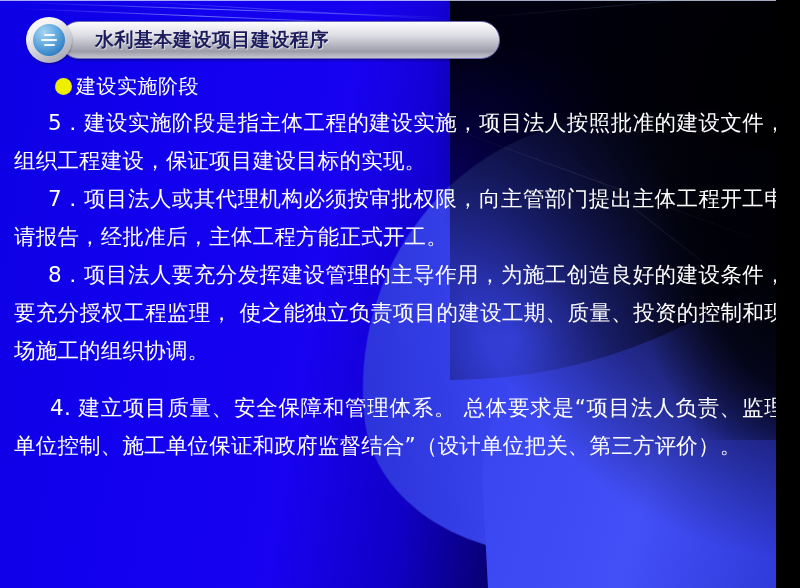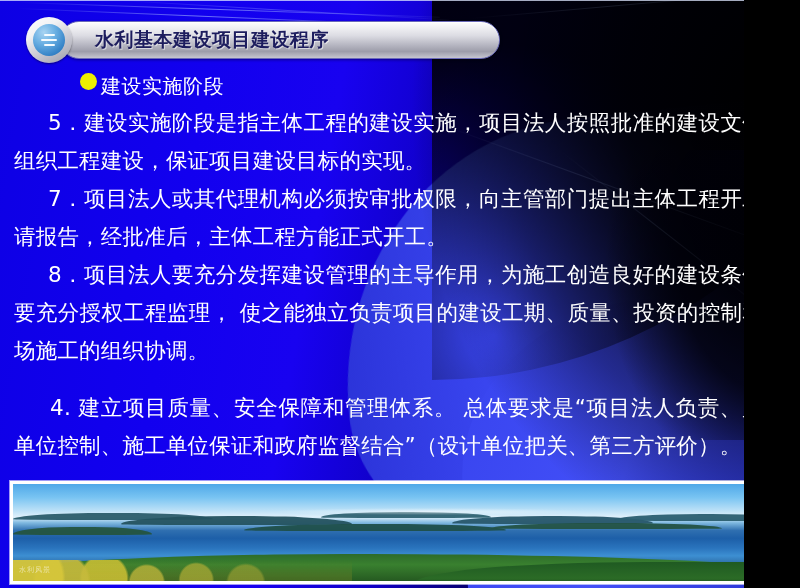--- a/index.html
+++ b/index.html
@@ -7,20 +7,21 @@
     padding: 0;
     background: #000;
   }
   #slide {
     position: relative;
     width: 744px;
     height: 588px;
     overflow: hidden;
     font-family: "DejaVu Sans", "Liberation Sans", sans-serif;
     background: #6d28d9;
+    padding-left: 32px;
   }
 
   
   .bg-base {
     position: absolute;
     inset: 0;
     background: linear-gradient(100deg,
       #0d00e4 0%,
       #1200ef 26%,
       #1802f0 42%,
@@ -176,23 +177,24 @@
     font-weight: bold;
     letter-spacing: 0.5px;
     color: #1d1d5e;
     text-shadow: 1px 1px 0 rgba(255,255,255,0.55);
     white-space: nowrap;
   }
 
   
   .subtitle-row {
     position: absolute;
-    left: 80px;
+    left: 55px;
     top: 73px;
     display: flex;
+    align-items: center;
     gap: 4px;
   }
   .bullet-dot {
     width: 17px;
     height: 17px;
     border-radius: 50%;
     background: #eeee00;
     flex: none;
   }
   .subtitle-text {
@@ -356,31 +358,14 @@
     <span class="subtitle-text">建设实施阶段</span>
   </div>
 
   <div class="body-block">
     <p class="para p1">5．建设实施阶段是指主体工程的建设实施，项目法人按照批准的建设文件，组织工程建设，保证项目建设目标的实现。</p>
     <p class="para p2">7．项目法人或其代理机构必须按审批权限，向主管部门提出主体工程开工申请报告，经批准后，主体工程方能正式开工。</p>
     <p class="para p3">8．项目法人要充分发挥建设管理的主导作用，为施工创造良好的建设条件，要充分授权工程监理， 使之能独立负责项目的建设工期、质量、投资的控制和现场施工的组织协调。</p>
     <p class="para p4">4. 建立项目质量、安全保障和管理体系。 总体要求是“项目法人负责、监理单位控制、施工单位保证和政府监督结合”（设计单位把关、第三方评价）。</p>
   </div>
 
-  <div class="photo-frame">
-    <div class="photo">
-      <div class="isl i1"></div>
-      <div class="isl i2"></div>
-      <div class="isl i3"></div>
-      <div class="isl i4"></div>
-      <div class="isl i5"></div>
-      <div class="isl i6"></div>
-      <div class="isl i7"></div>
-      <div class="isl i8"></div>
-      <div class="water-shine"></div>
-      <div class="fg-hill"></div>
-      <div class="fg-hill2"></div>
-      <div class="fg-flowers"></div>
-      <div class="photo-watermark">水利风景</div>
-    </div>
-  </div>
 
 </div>
 
 </body></html>

